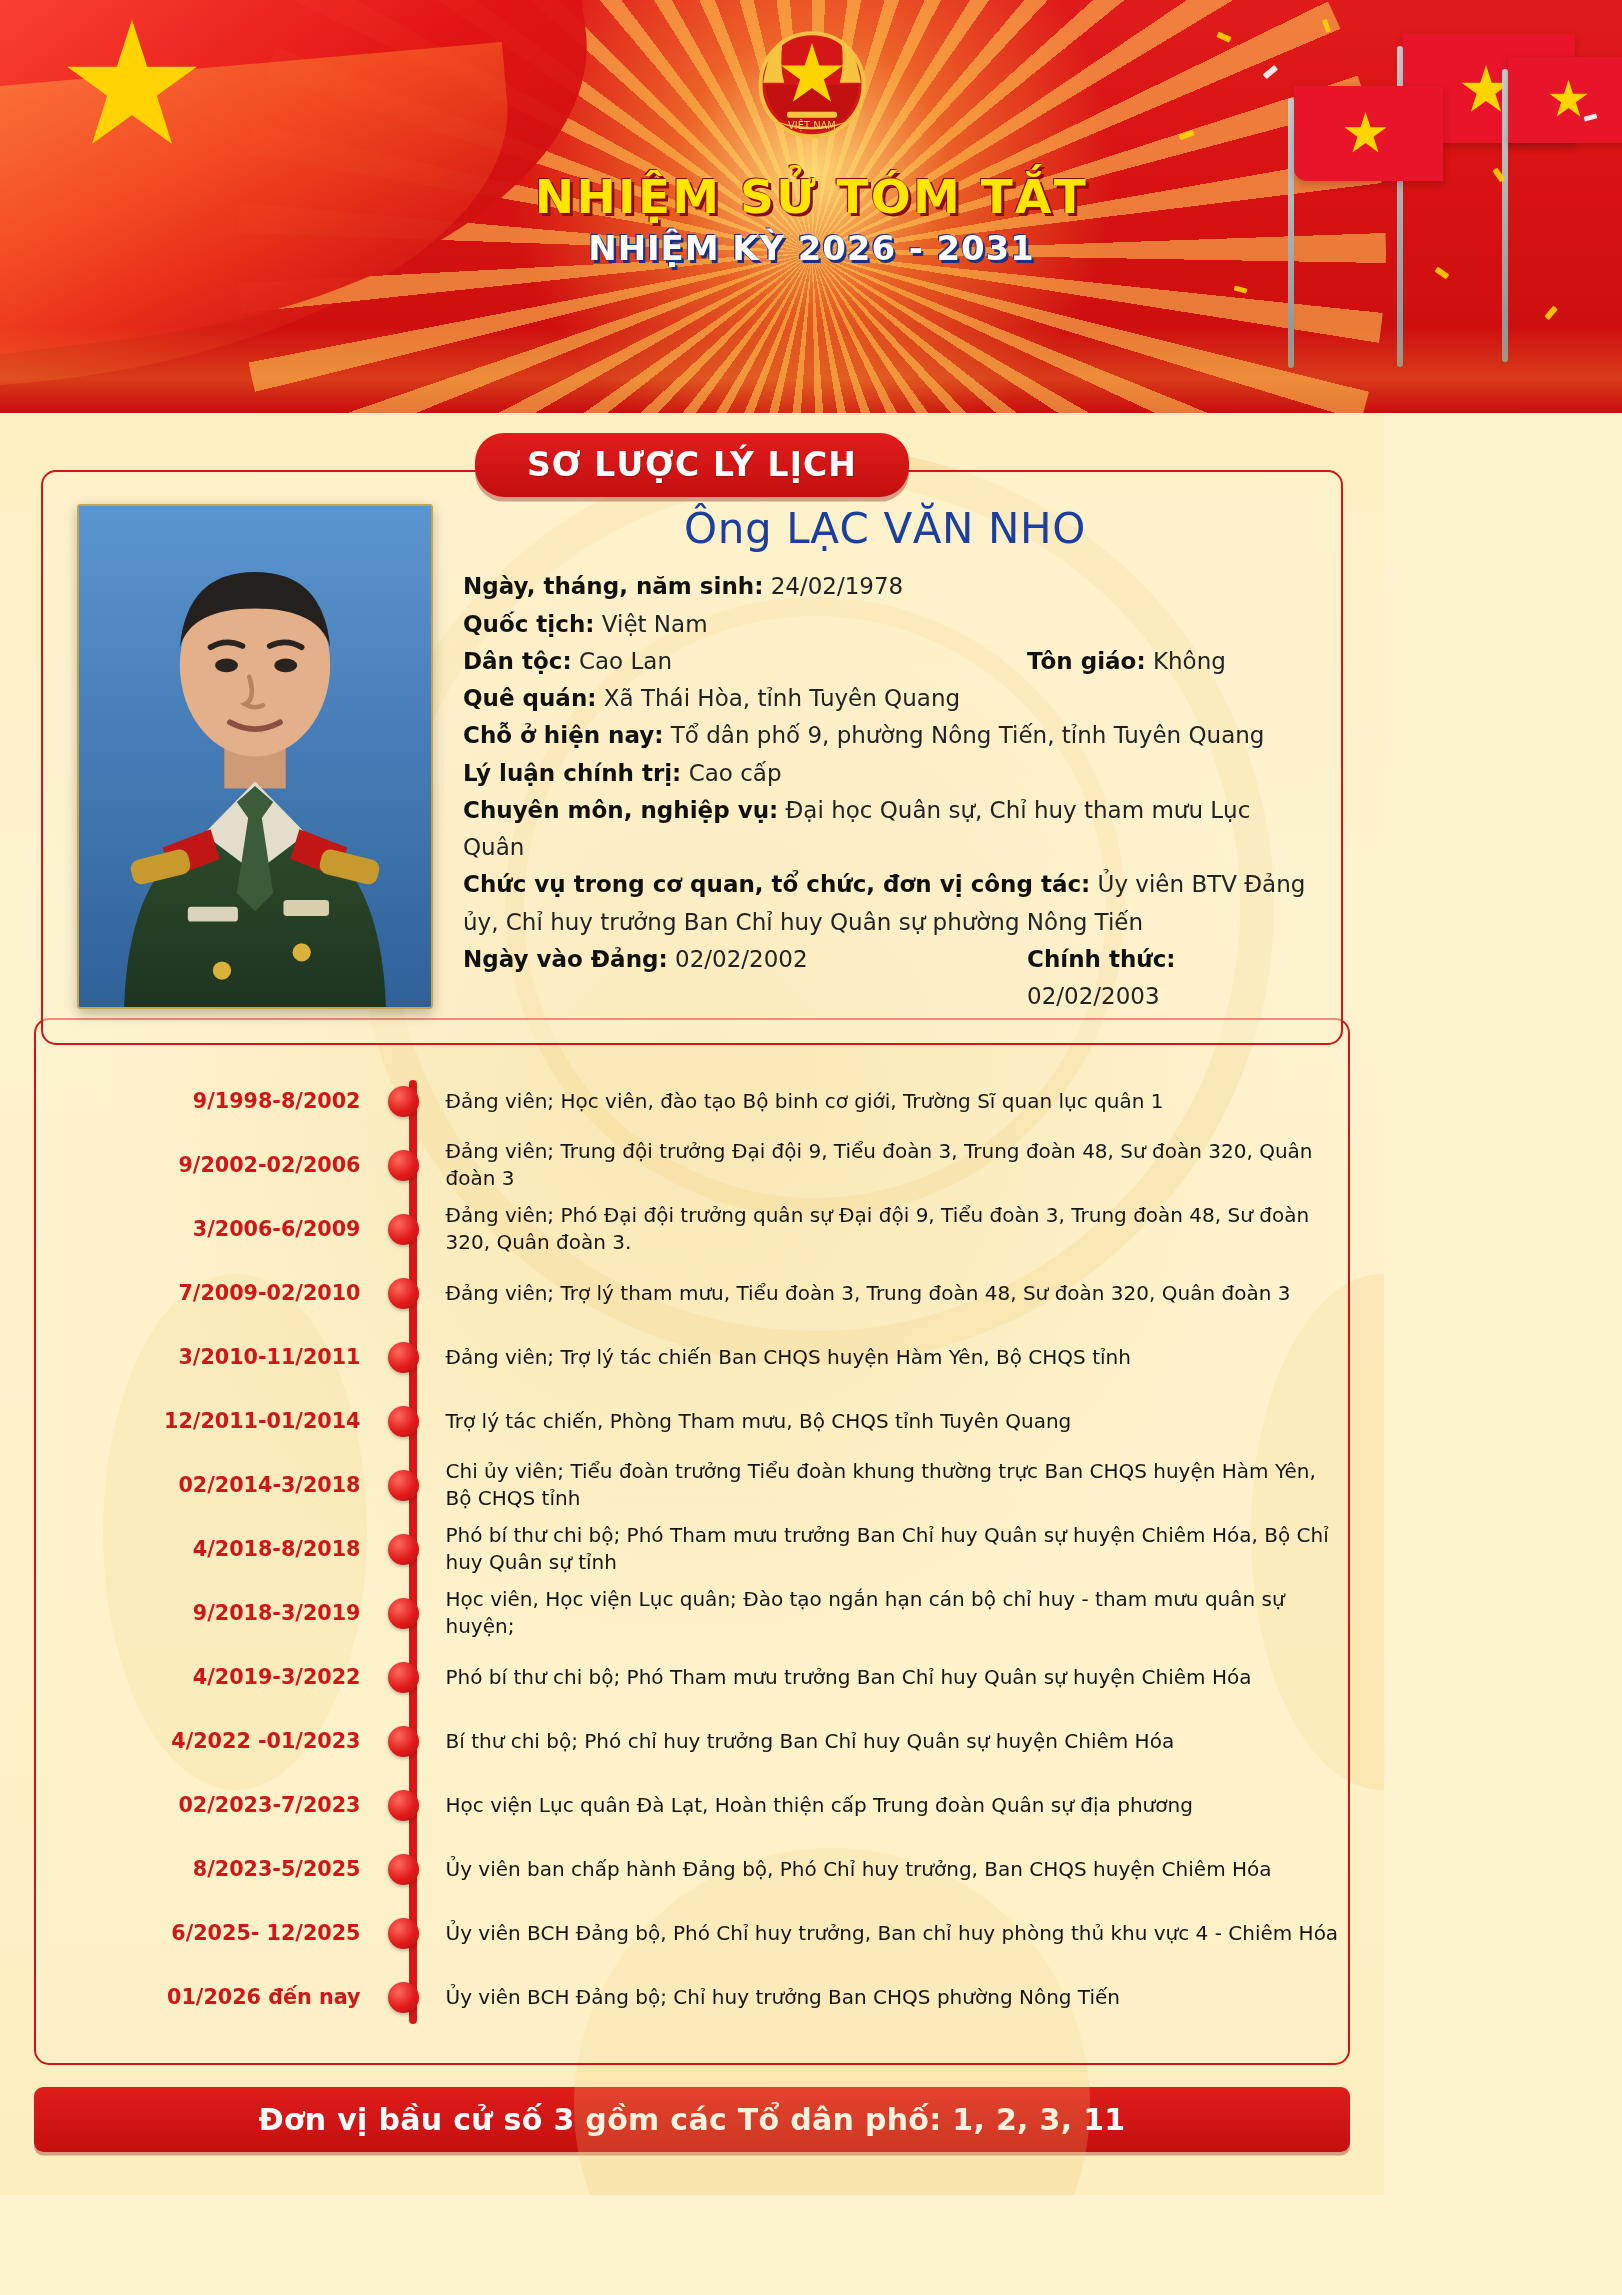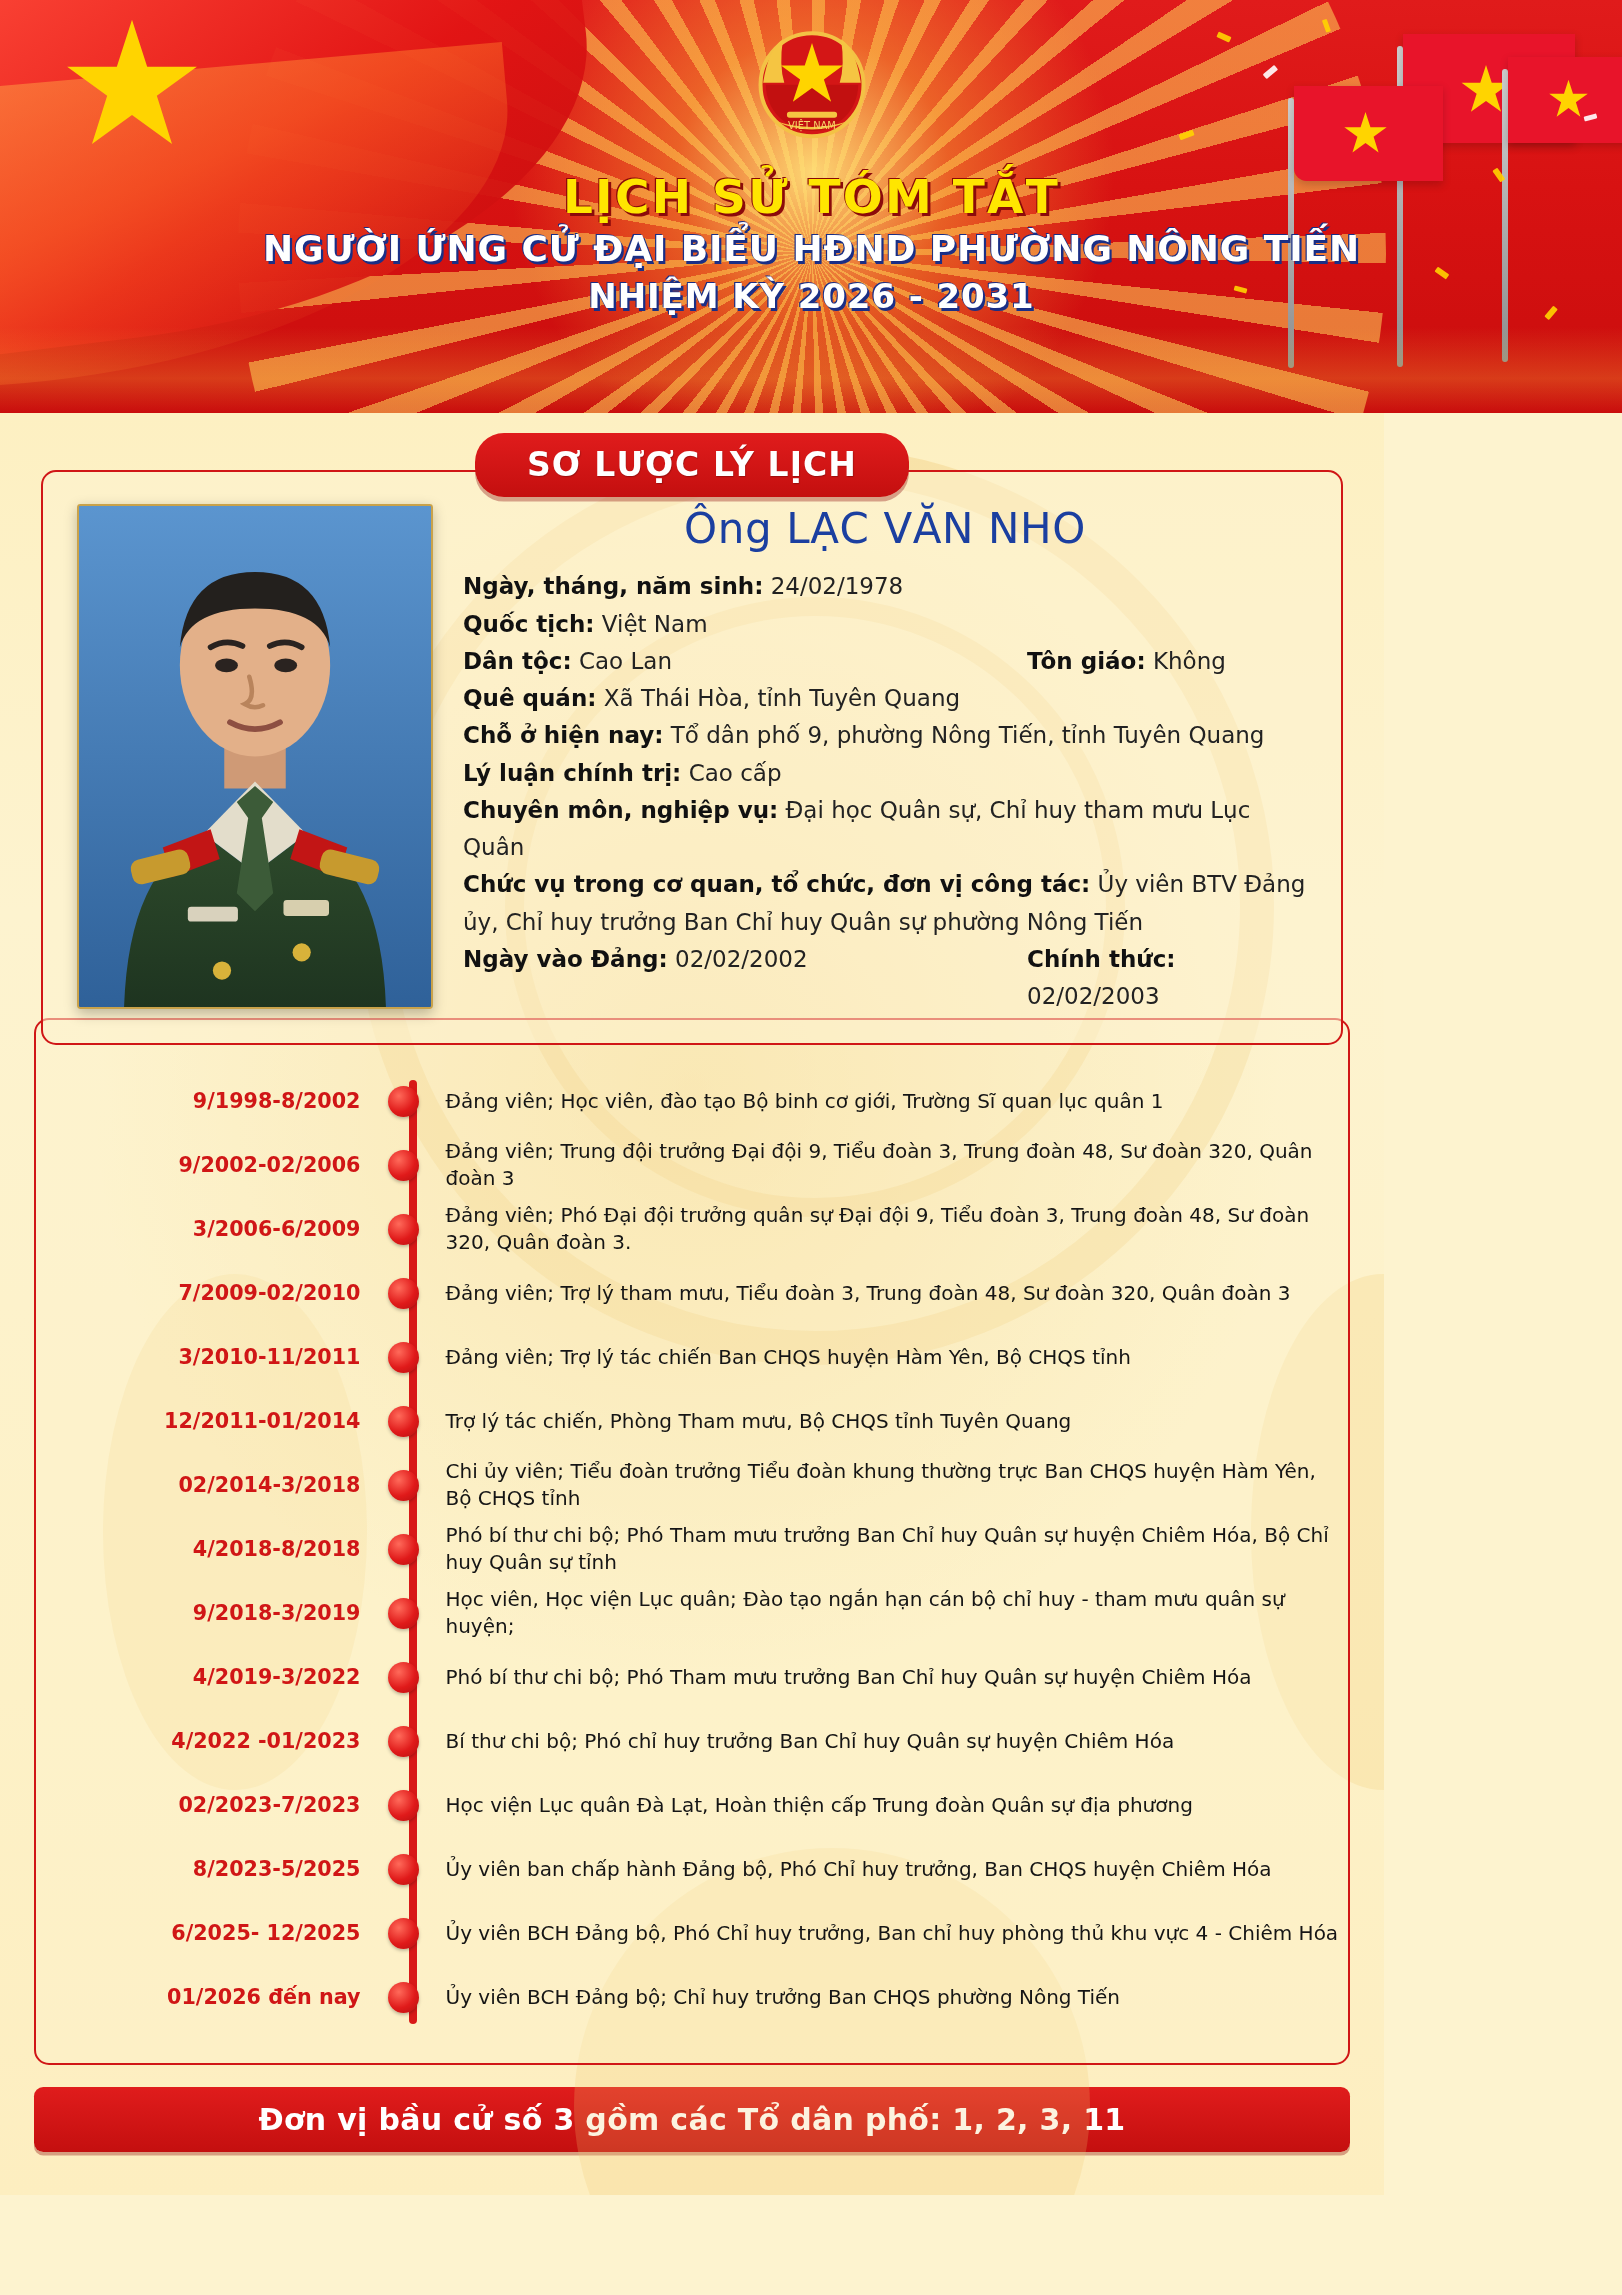--- a/index.html
+++ b/index.html
@@ -309,22 +309,21 @@
   <div class="confetti" style="left:1263px; top:69px; width:15px; height:6.3px; background:#fff; transform:rotate(-40deg);"></div>
   <div class="confetti" style="left:1320px; top:23px; width:12.6px; height:5.2px; background:#ffd400; transform:rotate(70deg);"></div>
   <div class="confetti" style="left:1179px; top:132px; width:15px; height:5.7px; background:#ffd400; transform:rotate(-20deg);"></div>
   <div class="confetti" style="left:1492px; top:172px; width:13.8px; height:5.7px; background:#ffd400; transform:rotate(55deg);"></div>
   <div class="confetti" style="left:1584px; top:115px; width:12.6px; height:5.2px; background:#fff; transform:rotate(-15deg);"></div>
   <div class="confetti" style="left:1435px; top:270px; width:13.8px; height:5.7px; background:#ffd400; transform:rotate(35deg);"></div>
   <div class="confetti" style="left:1544px; top:310px; width:13.8px; height:5.7px; background:#ffd400; transform:rotate(-50deg);"></div>
   <div class="confetti" style="left:1234px; top:287px; width:12.6px; height:5.2px; background:#ffd400; transform:rotate(15deg);"></div>
 
   <div class="title-wrap">
-    <div class="title1">LỊCH SỬ TÓM TẮT</div>
-    <div class="title2">NGƯỜI ỨNG CỬ ĐẠI BIỂU HĐND PHƯỜNG NÔNG TIẾN</div>
+    <div class="title1">NHIỆM SỬ TÓM TẮT</div>
     <div class="title3">NHIỆM KỲ 2026 - 2031</div>
   </div>
   <div class="banner-bottom-fade"></div>
 </div>
 
 <div class="page-body">
 
   <div class="pattern-ring" style="left:356px; top:34px; width:918px; height:918px;"></div>
   <div class="pattern-ring" style="left:505px; top:184px; width:620px; height:620px; border-width:19.5px;"></div>
   <div class="pattern-soft" style="left:103px; top:861px; width:264px; height:516px;"></div>

